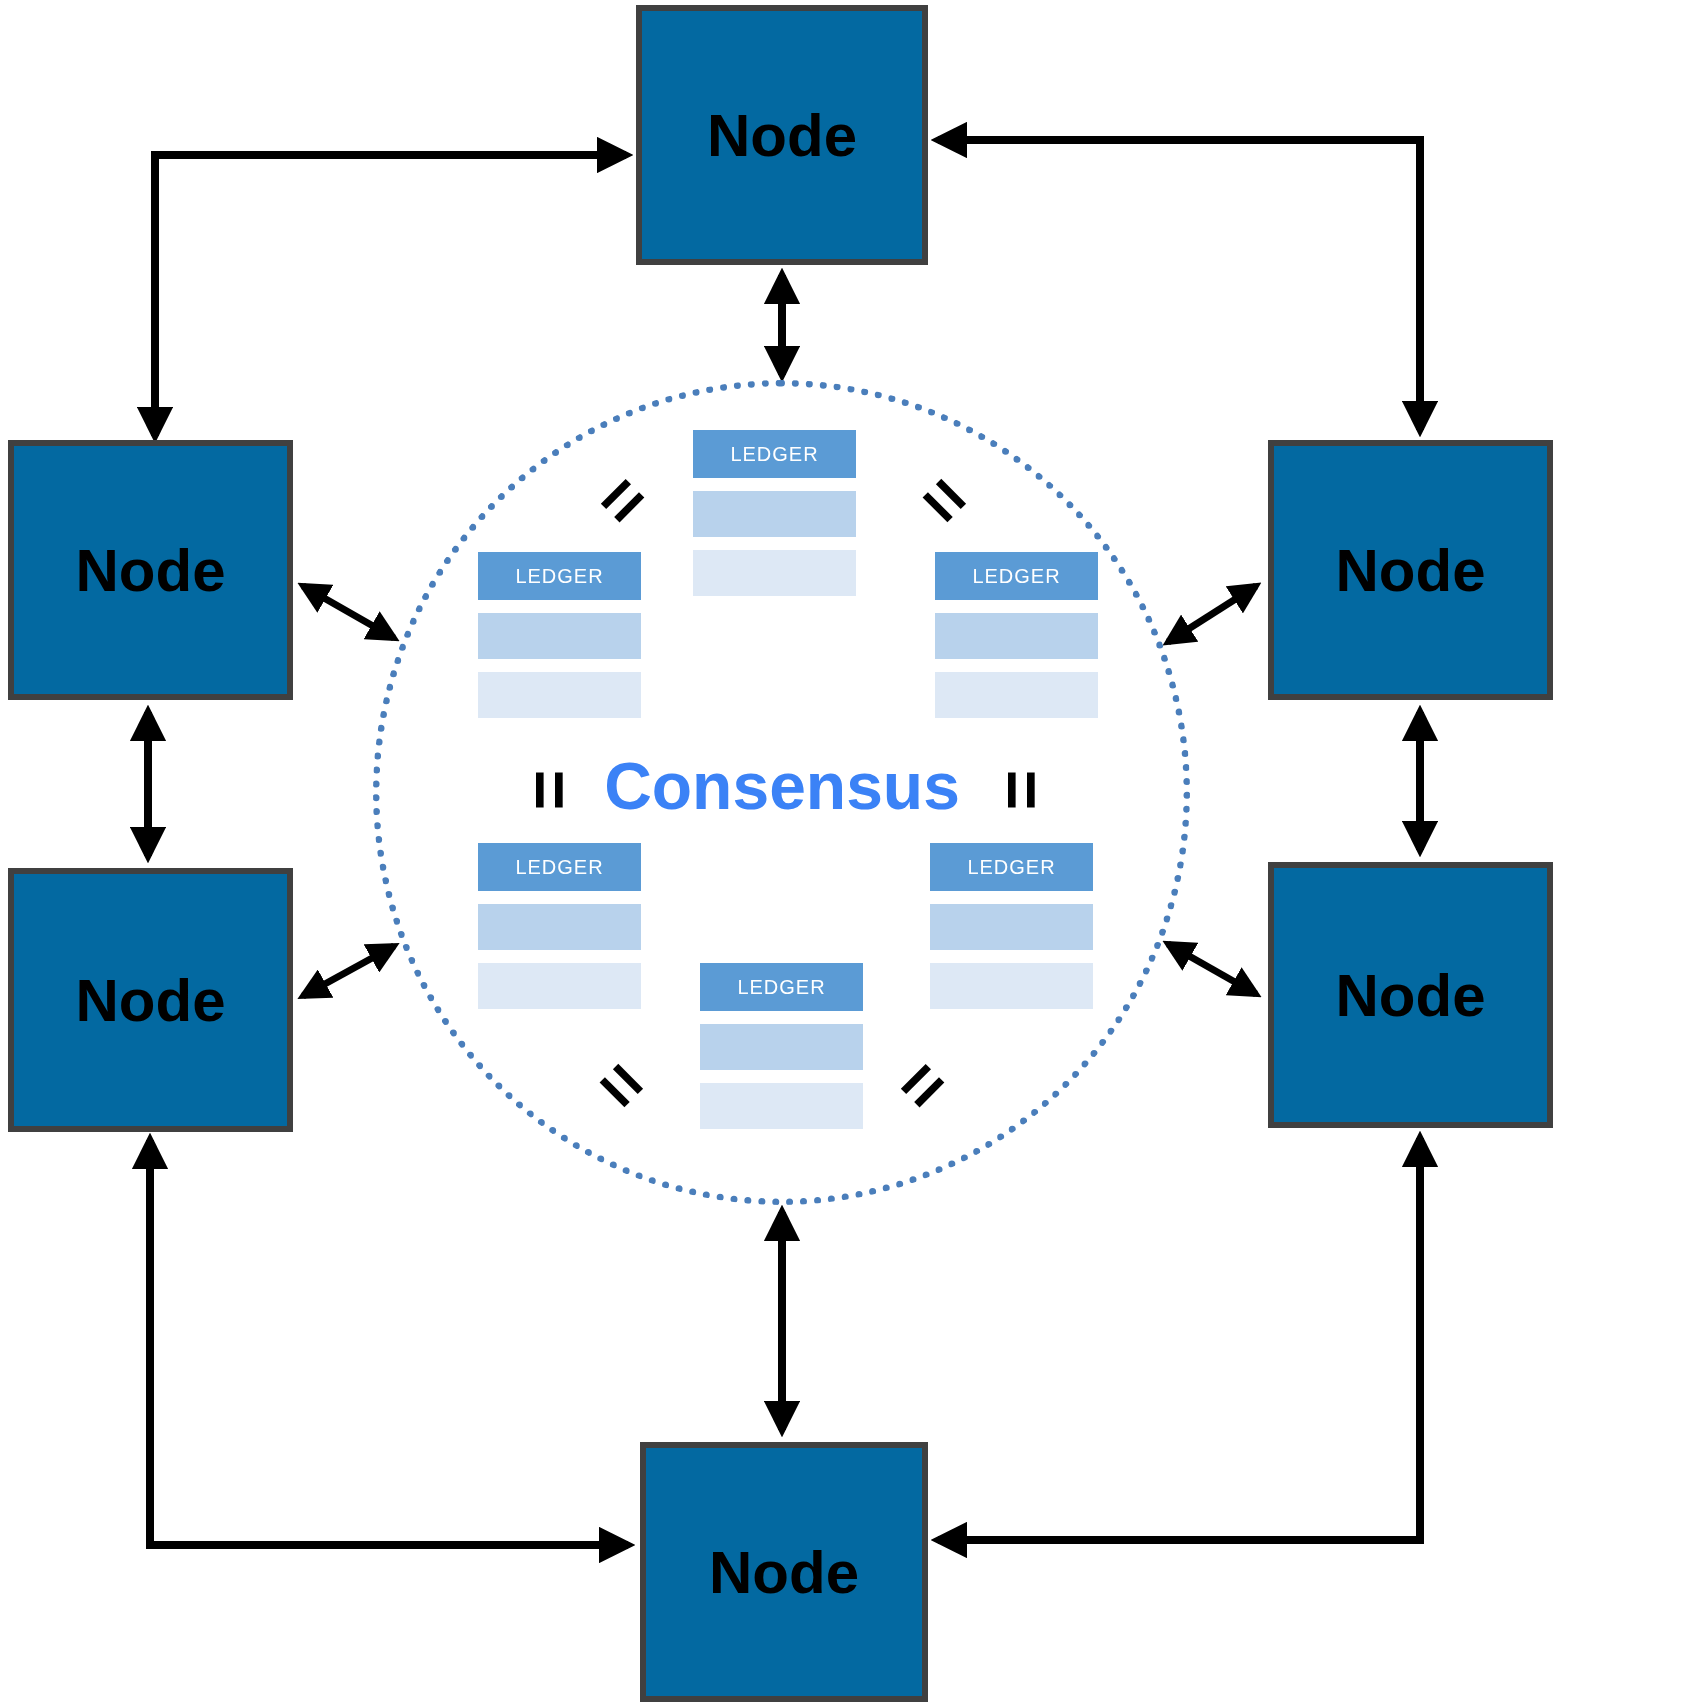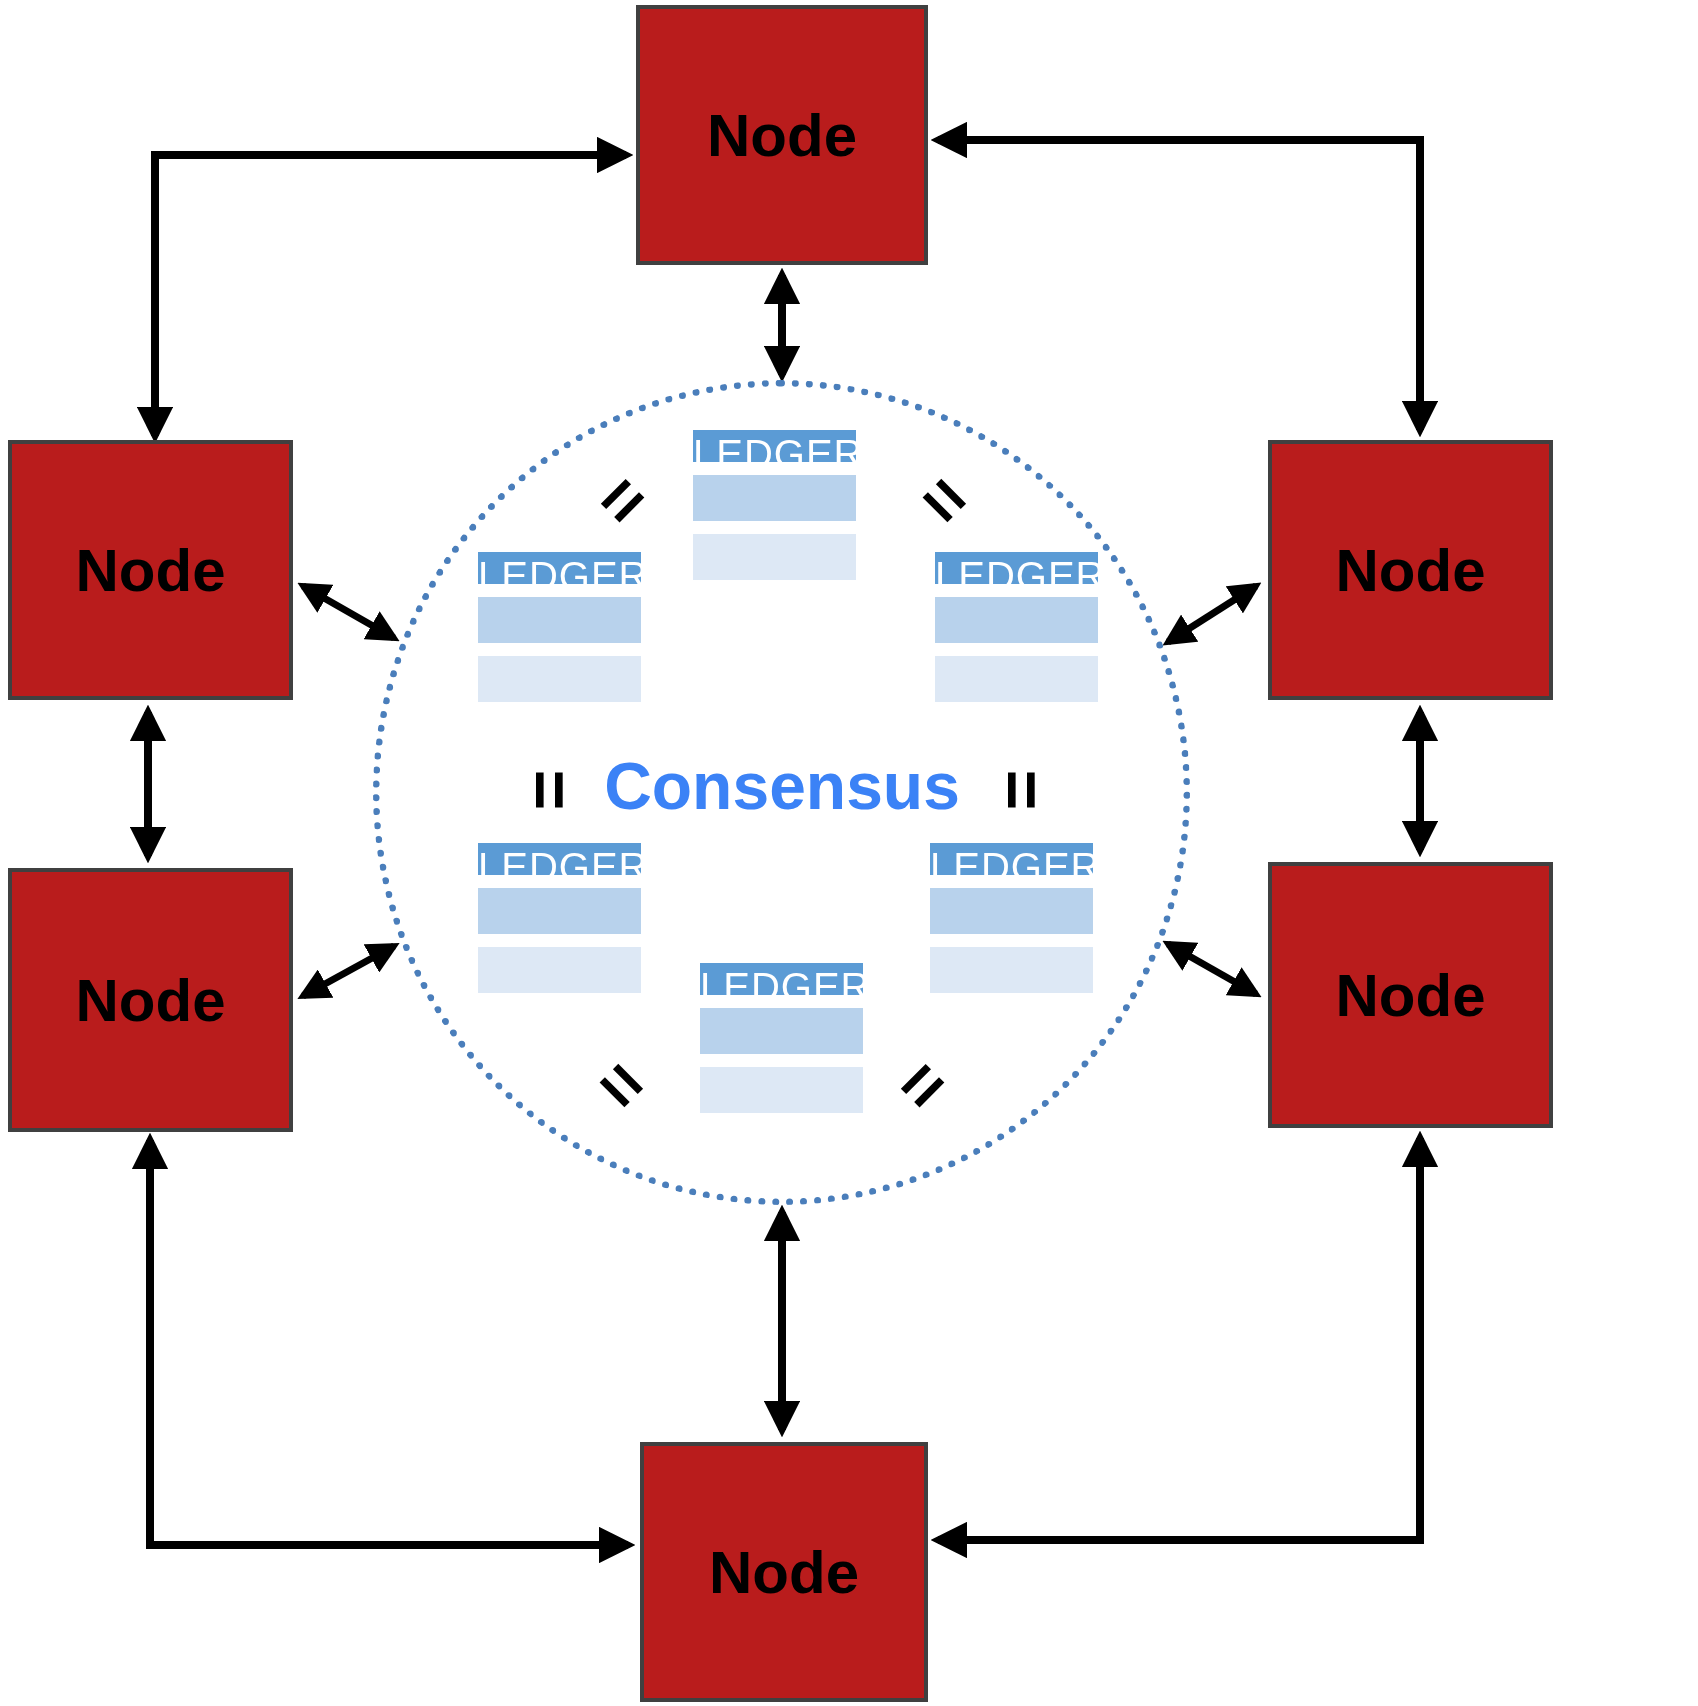--- a/index.html
+++ b/index.html
@@ -17,22 +17,22 @@
   }
   #arrows {
     position: absolute;
     left: 0; top: 0;
     z-index: 1;
   }
   
   .node {
     position: absolute;
     box-sizing: border-box;
-    background: #b91c1c;
-    border: 4px solid #404040;
+    background: #0369a1;
+    border: 6px solid #404040;
     display: flex;
     align-items: center;
     justify-content: center;
     z-index: 2;
     text-align: center;
   }
   .node span {
     font-size: 60px;
     font-weight: 700;
     color: #000000;
@@ -70,24 +70,24 @@
     position: absolute;
     width: 163px;
     display: flex;
     flex-direction: column;
     gap: 13px;
     z-index: 3;
   }
   .ledger-hdr {
     background: #5b9bd5;
     color: #ffffff;
-    height: 32px;
+    height: 48px;
     line-height: 48px;
     text-align: center;
-    font-size: 40px;
+    font-size: 20px;
     letter-spacing: 1px;
   }
   .ledger-row {
     height: 46px;
   }
   .ledger-row.med   { background: #b8d2ec; }
   .ledger-row.light { background: #dde8f5; }
 
   #ledger-top         { left: 693px; top: 430px; }
   #ledger-upper-left  { left: 478px; top: 552px; }

